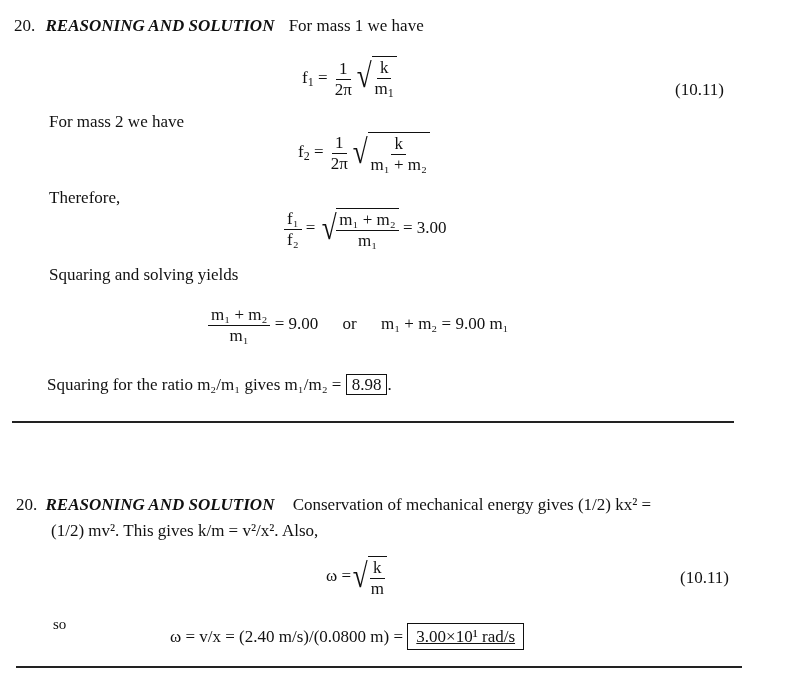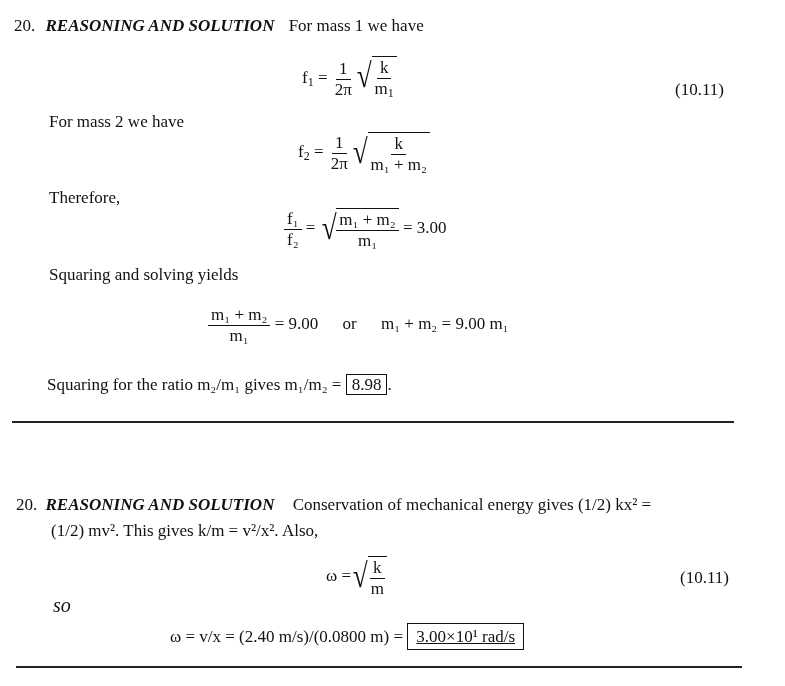--- a/index.html
+++ b/index.html
@@ -104,20 +104,20 @@
   <span>ω =</span><span class="sqrt">
       <span class="rad">√</span>
       <span class="body"><span class="frac">
           <span class="num">k</span>
           <span class="den">m</span>
         </span></span>
     </span>
 </div>
 <div class="abs" style="left:680px; top:568px;">(10.11)</div>
 
-<div class="abs" style="left:53px; top:594px; font-size:20px;font-style:italic;">so</div>
+<div class="abs" style="left:53px; top:616px; font-size:15px;">so</div>
 
 <div class="abs" style="left:170px; top:627px;">
   <span>ω = v/x = (2.40 m/s)/(0.0800 m) =</span>
   <span class="boxed" style="padding:3px 8px;text-decoration:underline;">3.00×10¹ rad/s</span>
 </div>
 
 <div class="rule" style="left:16px; top:666px; width:726px;"></div>
 
 </body></html>

